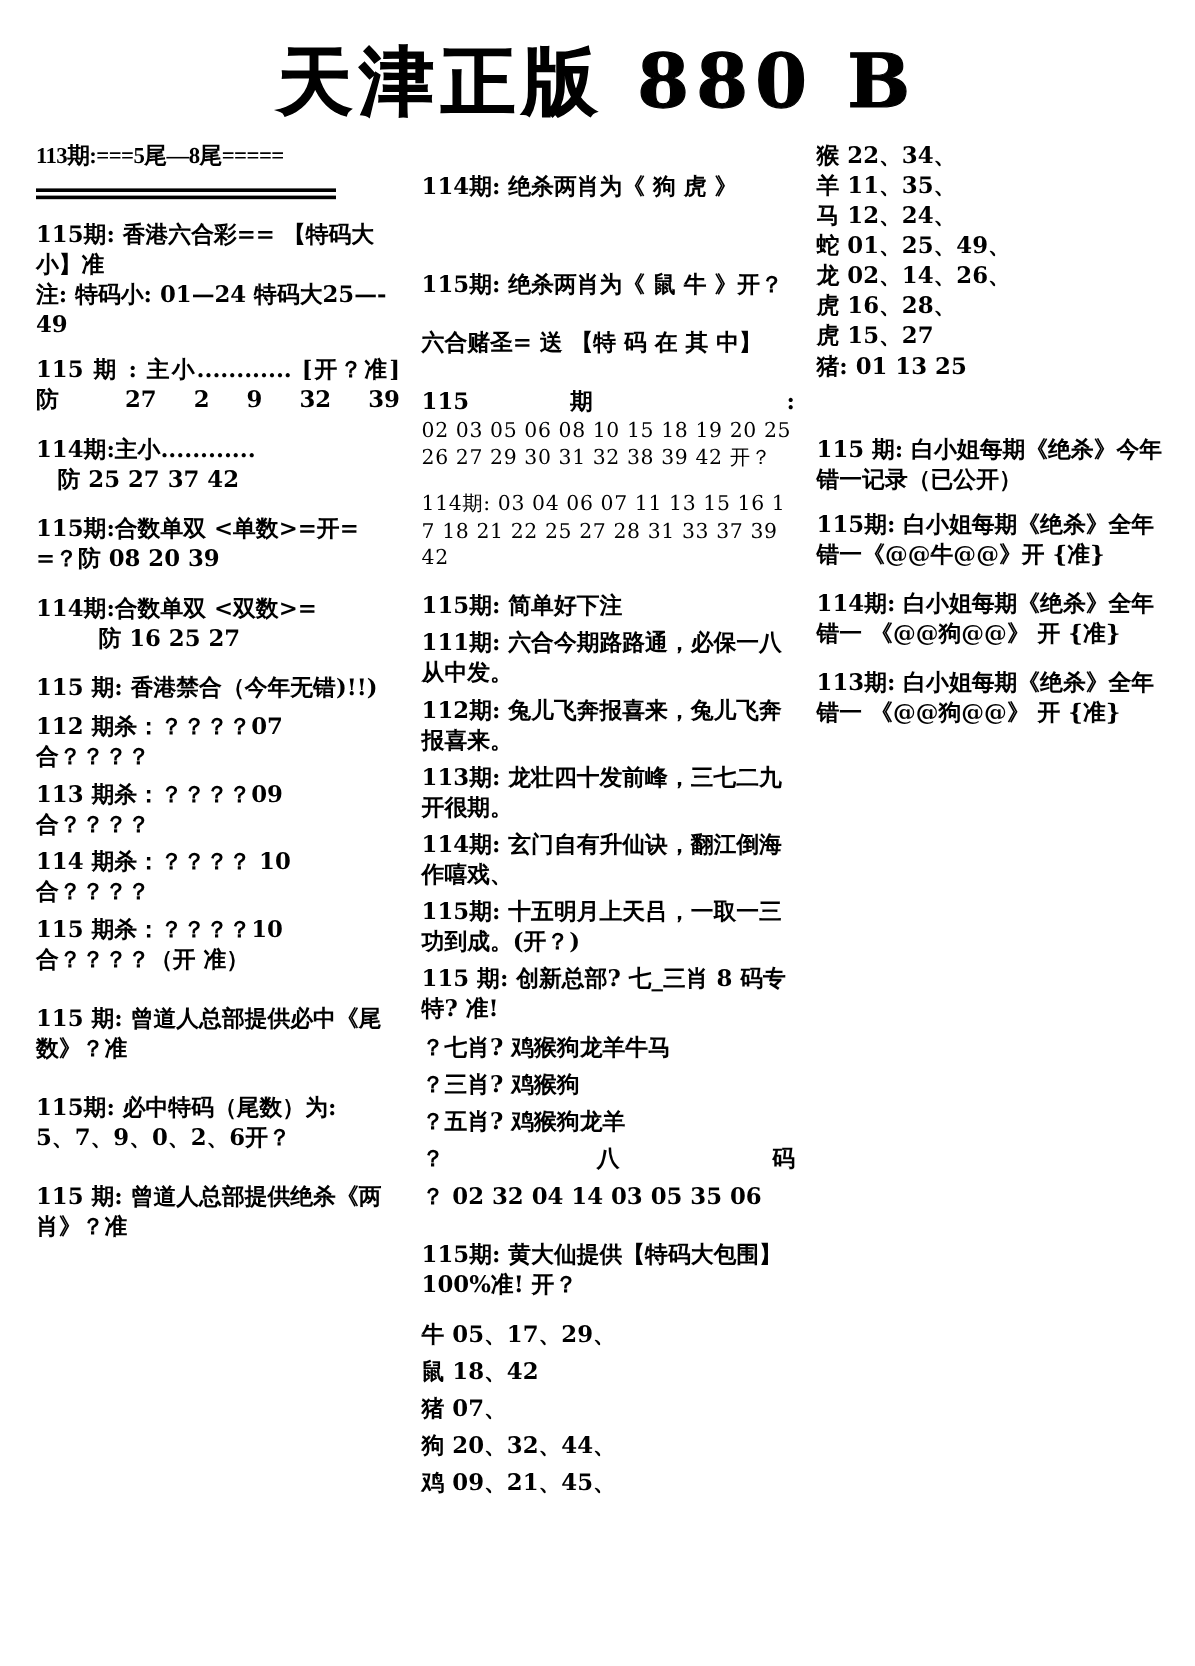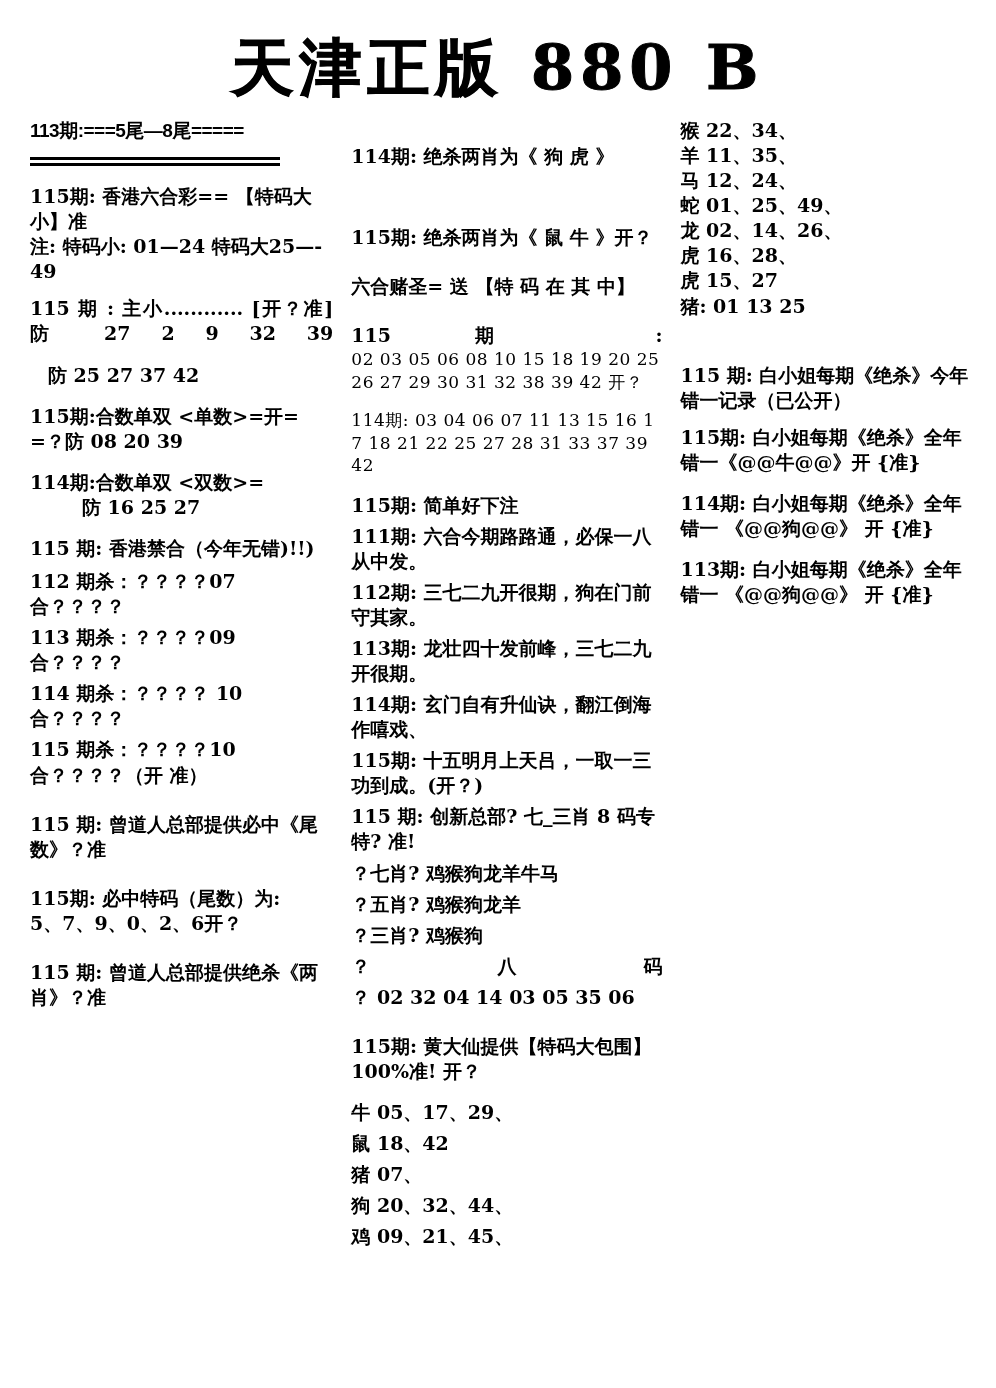--- a/index.html
+++ b/index.html
@@ -72,21 +72,21 @@
   .rule {
     border-top: 3px solid #000;
     border-bottom: 3px solid #000;
     height: 3px;
     margin: 14px 0 18px 0;
     width: 250px;
   }
   .head-line {
     font-size: 19px;
     font-weight: bold;
-    font-family: Liberation Sans, sans-serif;
+    font-family: Liberation Serif, serif;
     letter-spacing: -0.5px;
   }
   .indent {
     padding-left: 18px;
   }
   .tight { margin-bottom: 6px; }
   .gap-s { margin-bottom: 8px; }
   .gap-m { margin-bottom: 16px; }
   .gap-l { margin-bottom: 24px; }
 </style>
@@ -110,20 +110,21 @@
       <div class="blk">
         <div class="ln">115期: 香港六合彩== 【特码大小】准</div>
         <div class="ln">注: 特码小: 01—24 特码大25—-49</div>
       </div>
 
       <div class="blk gap-m">
         <div class="ln just">115 期 : 主小............ [开？准]防 27 2 9 32 39</div>
       </div>
 
       <div class="blk gap-m">
+        <div class="ln">114期:主小............</div>
         <div class="ln indent">防 25 27 37 42</div>
       </div>
 
 
       <div class="blk gap-m">
         <div class="ln">115期:合数单双 &lt;单数&gt;=开==？防 08 20 39</div>
       </div>
 
       <div class="blk gap-m">
         <div class="ln">114期:合数单双 &lt;双数&gt;=</div>
@@ -191,21 +192,21 @@
 
       <div class="blk tight">
         <div class="ln">115期: 简单好下注</div>
       </div>
 
       <div class="blk tight">
         <div class="ln">111期: 六合今期路路通，必保一八从中发。</div>
       </div>
 
       <div class="blk tight">
-        <div class="ln">112期: 三七二九开很期，狗在门前守其家。</div>
+        <div class="ln">112期: 兔儿飞奔报喜来，兔儿飞奔报喜来。</div>
       </div>
 
       <div class="blk tight">
         <div class="ln">113期: 龙壮四十发前峰，三七二九开很期。</div>
       </div>
 
       <div class="blk tight">
         <div class="ln">114期: 玄门自有升仙诀，翻江倒海作嘻戏、</div>
       </div>
 
@@ -215,25 +216,25 @@
 
       <div class="blk tight">
         <div class="ln">115 期: 创新总部? 七_三肖 8 码专特? 准!</div>
       </div>
 
       <div class="blk tight">
         <div class="ln">？七肖? 鸡猴狗龙羊牛马</div>
       </div>
 
       <div class="blk tight">
+        <div class="ln">？三肖? 鸡猴狗</div>
+      </div>
+
+      <div class="blk tight">
         <div class="ln">？五肖? 鸡猴狗龙羊</div>
-      </div>
-
-      <div class="blk tight">
-        <div class="ln">？三肖? 鸡猴狗</div>
       </div>
 
       <div class="blk tight">
         <div class="ln just">？ 八 码</div>
       </div>
 
       <div class="blk gap-l">
         <div class="ln">？ 02 32 04 14 03 05 35 06</div>
       </div>
 

